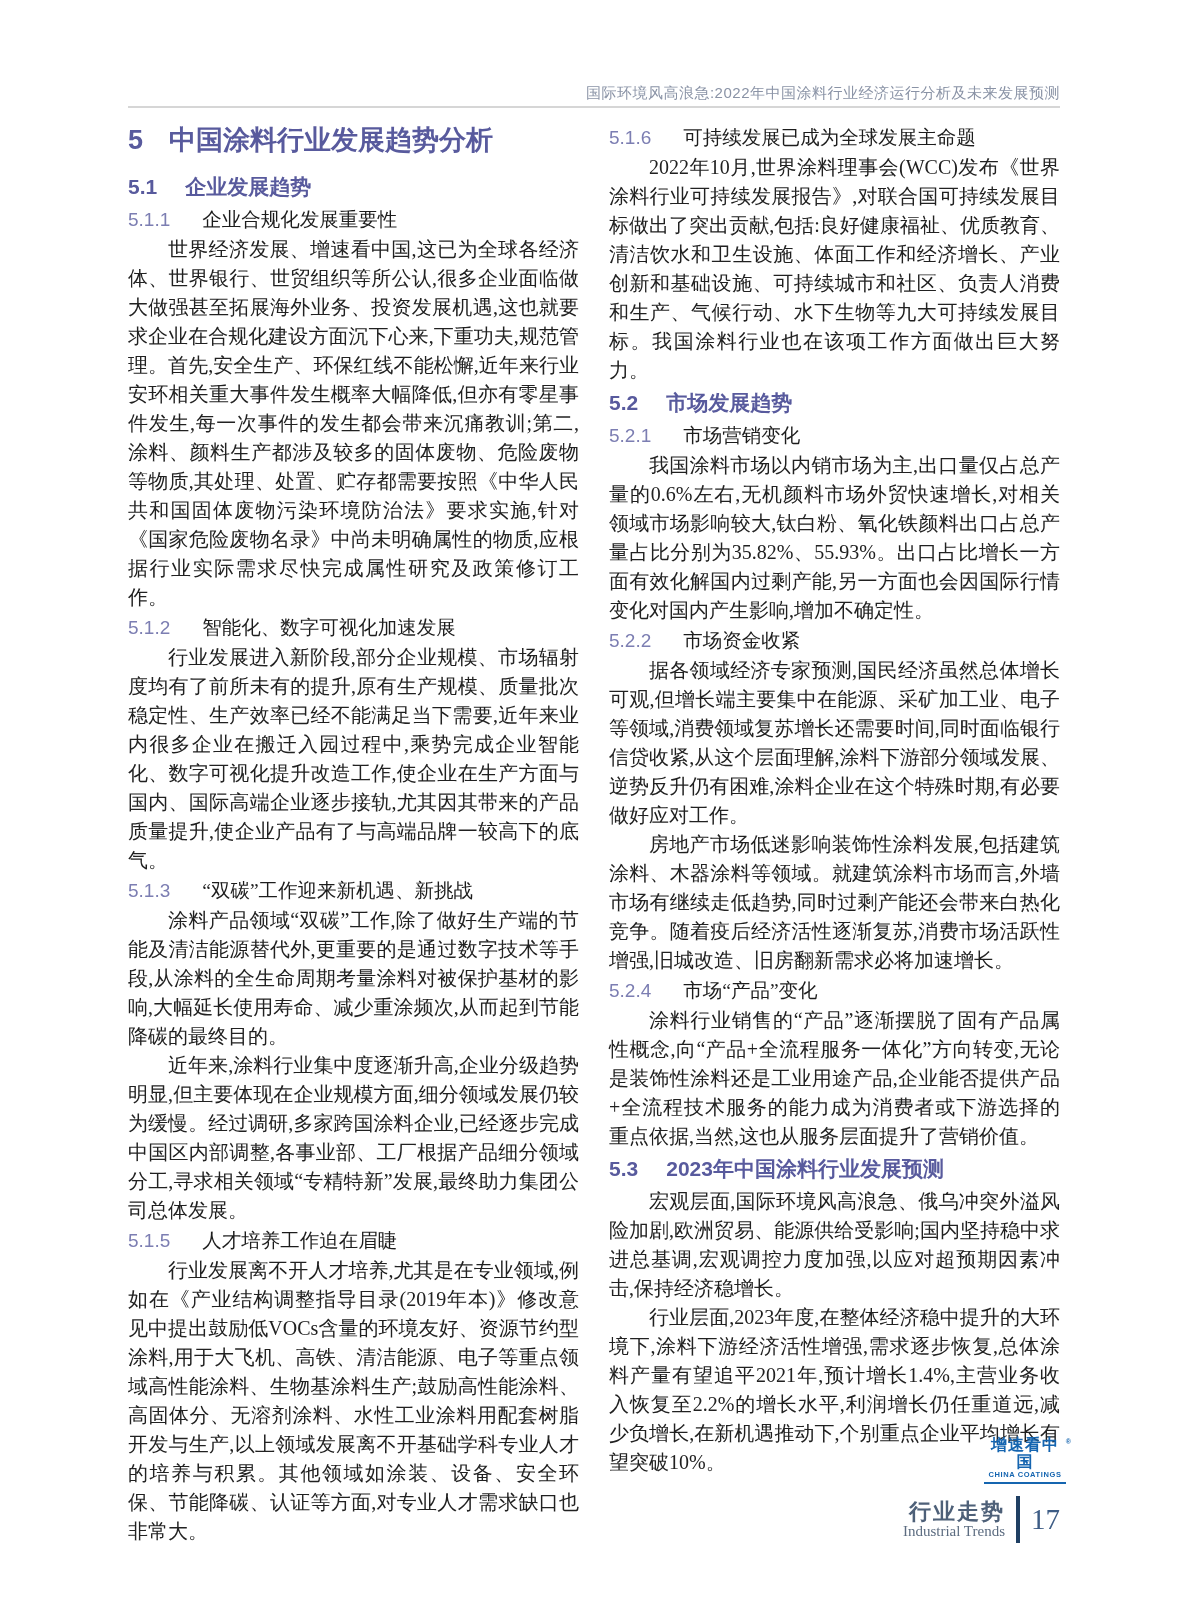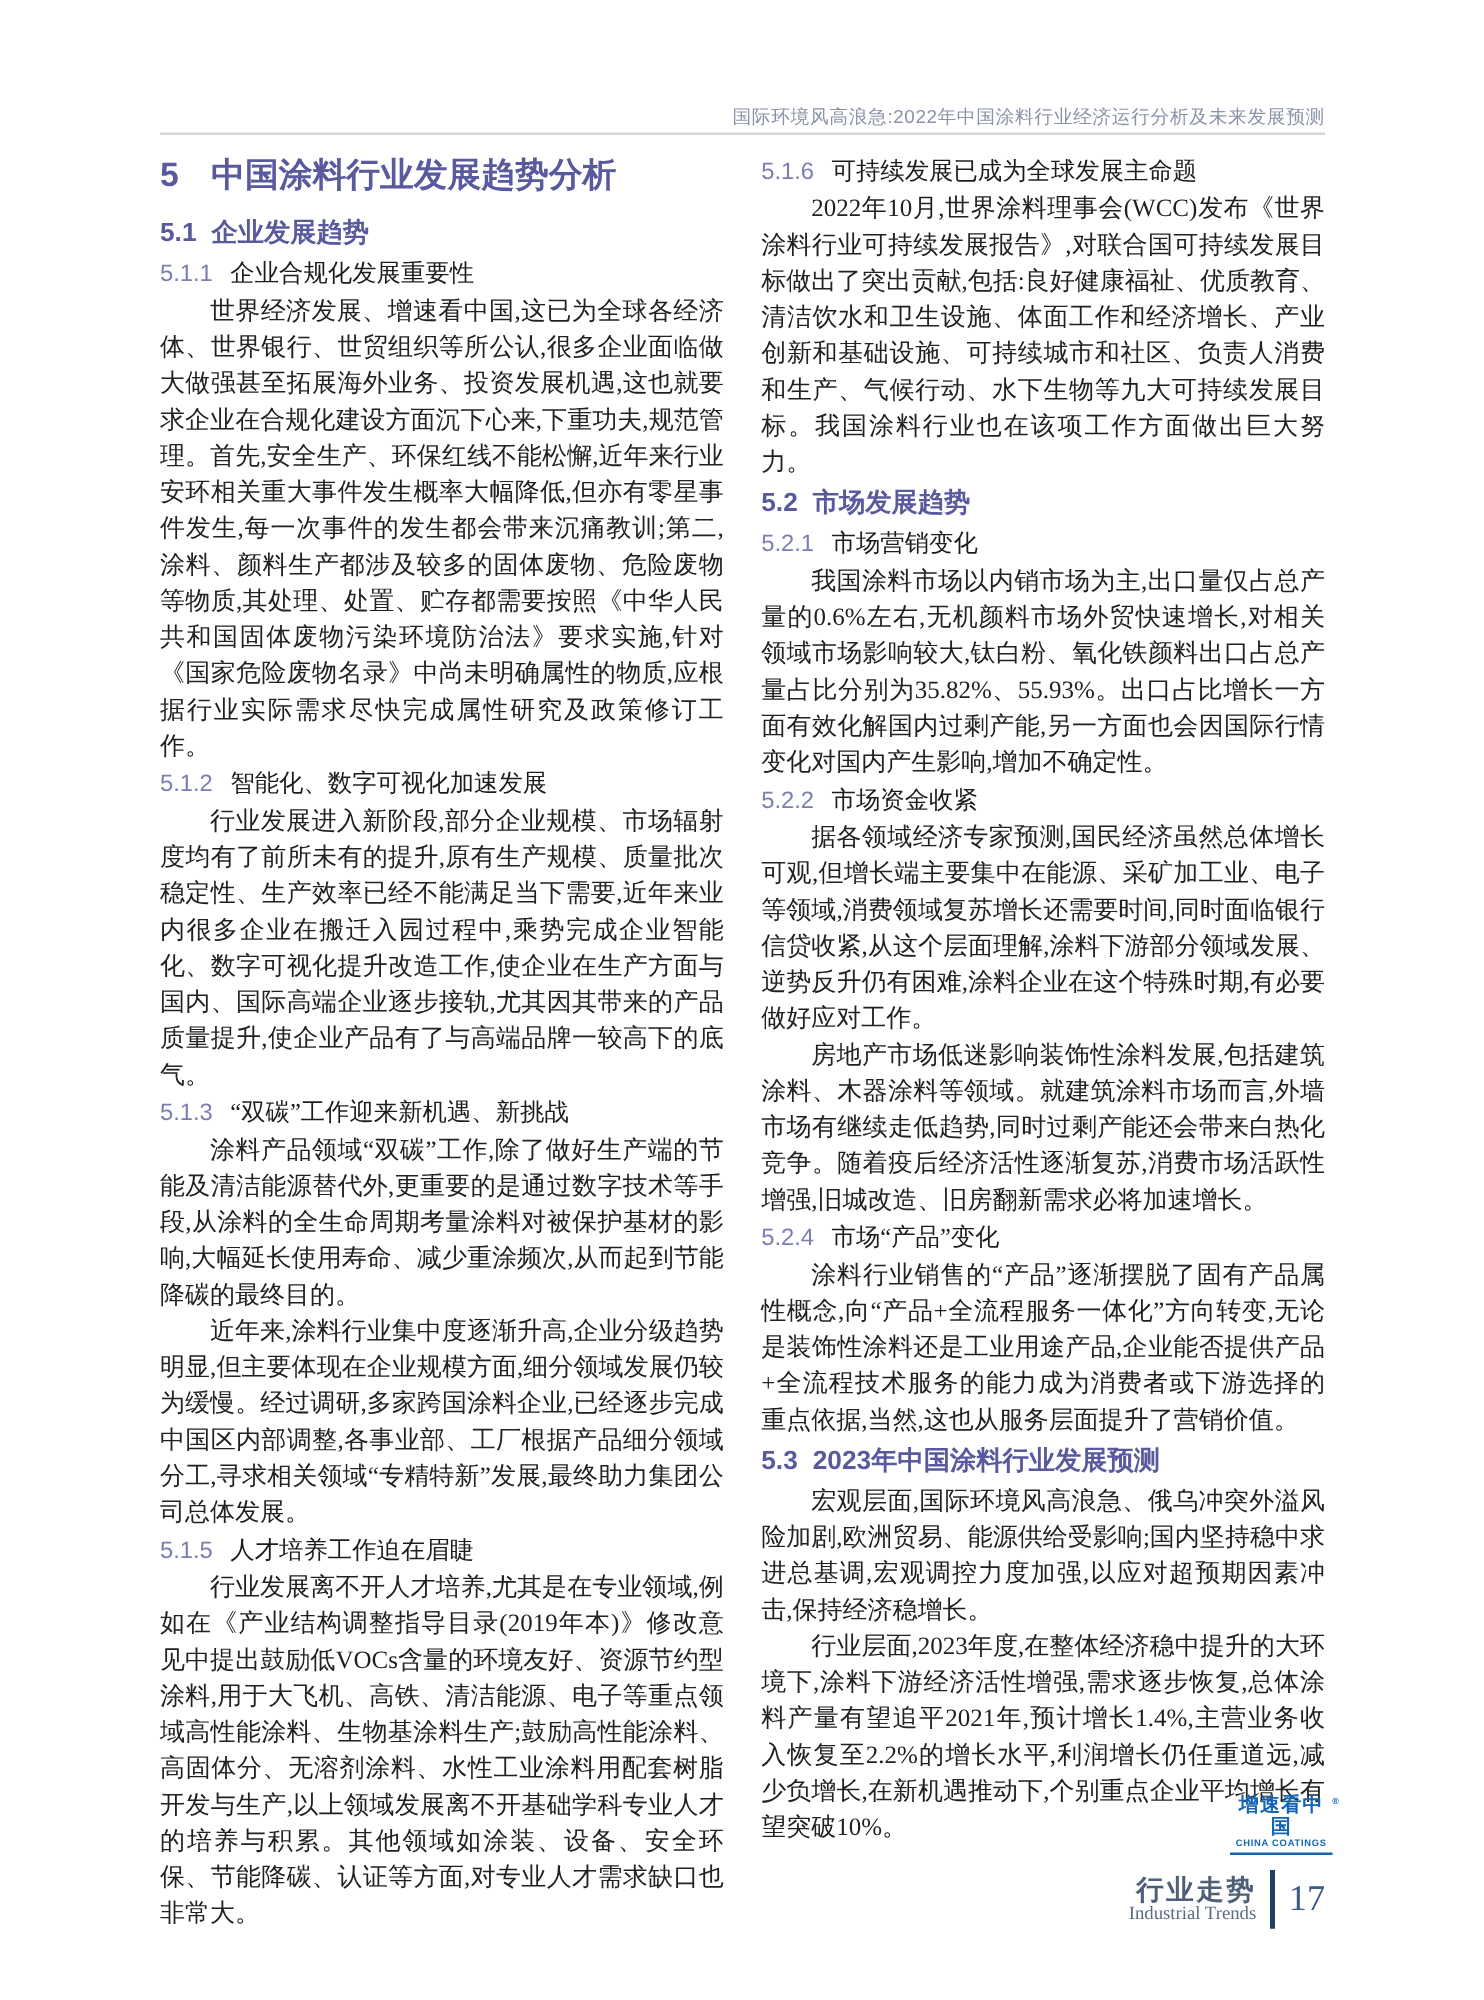--- a/index.html
+++ b/index.html
@@ -23,26 +23,26 @@
     position:absolute; top:122px; left:128px; width:932px;
     display:flex; gap:30px;
   }
   .col { width:451px; }
   .h1 {
     display:flex; gap:26px; align-items:baseline;
     color:#585a9d; font-family:"Liberation Sans","DejaVu Sans",sans-serif;
     font-weight:bold; font-size:27px; line-height:36px; margin:0 0 14px 0;
   }
   .h2 {
-    display:flex; gap:12px; align-items:baseline;
+    display:flex; gap:28px; align-items:baseline;
     color:#585a9d; font-family:"Liberation Sans","DejaVu Sans",sans-serif;
     font-weight:bold; font-size:21px; line-height:30px; margin:3px 0 3px 0;
   }
   .h3 {
-    display:flex; gap:14px; align-items:flex-start; white-space:nowrap;
+    display:flex; gap:32px; align-items:flex-start; white-space:nowrap;
     font-size:19.5px; line-height:29px; margin:1px 0;
   }
   .h3 .no {
     color:#7c7eb2; font-family:"Liberation Sans","DejaVu Sans",sans-serif;
     font-size:19px;
   }
   .h3 .t { color:#1c1c1c; }
   .para {
     margin:0; font-size:20px; line-height:29px; color:#212121;
     text-align:justify; text-indent:2em;

